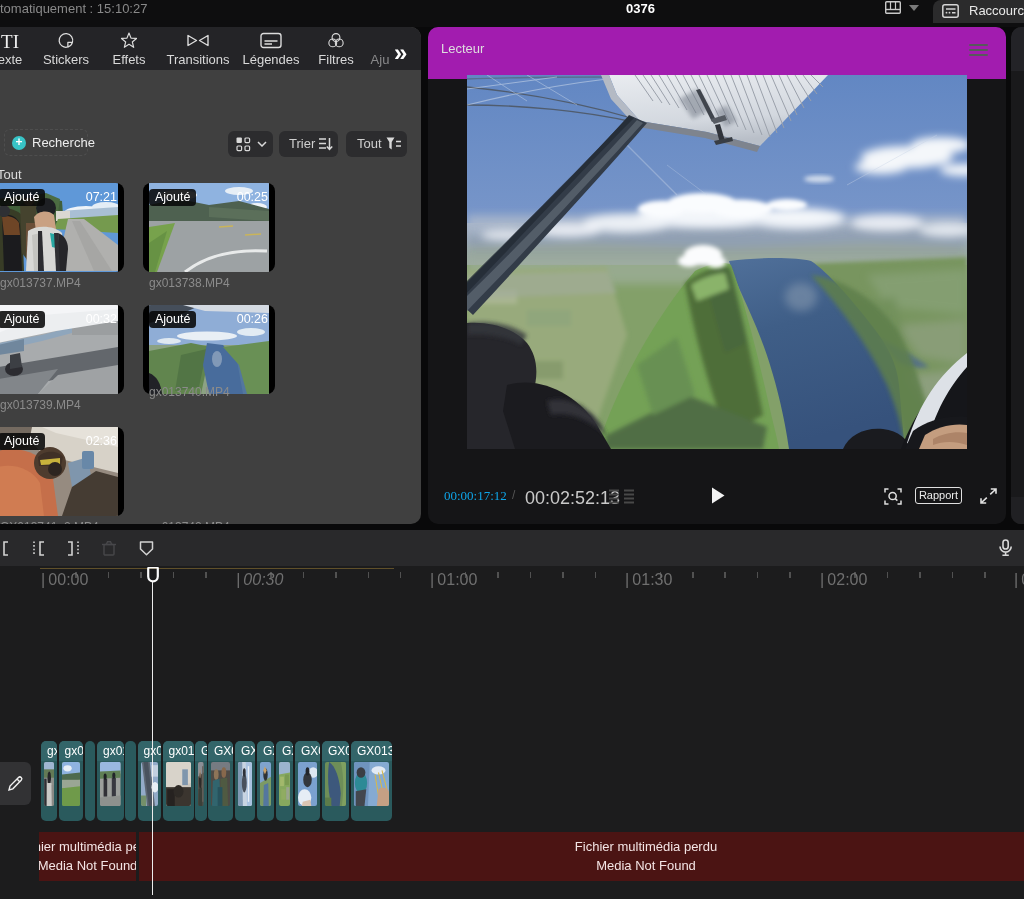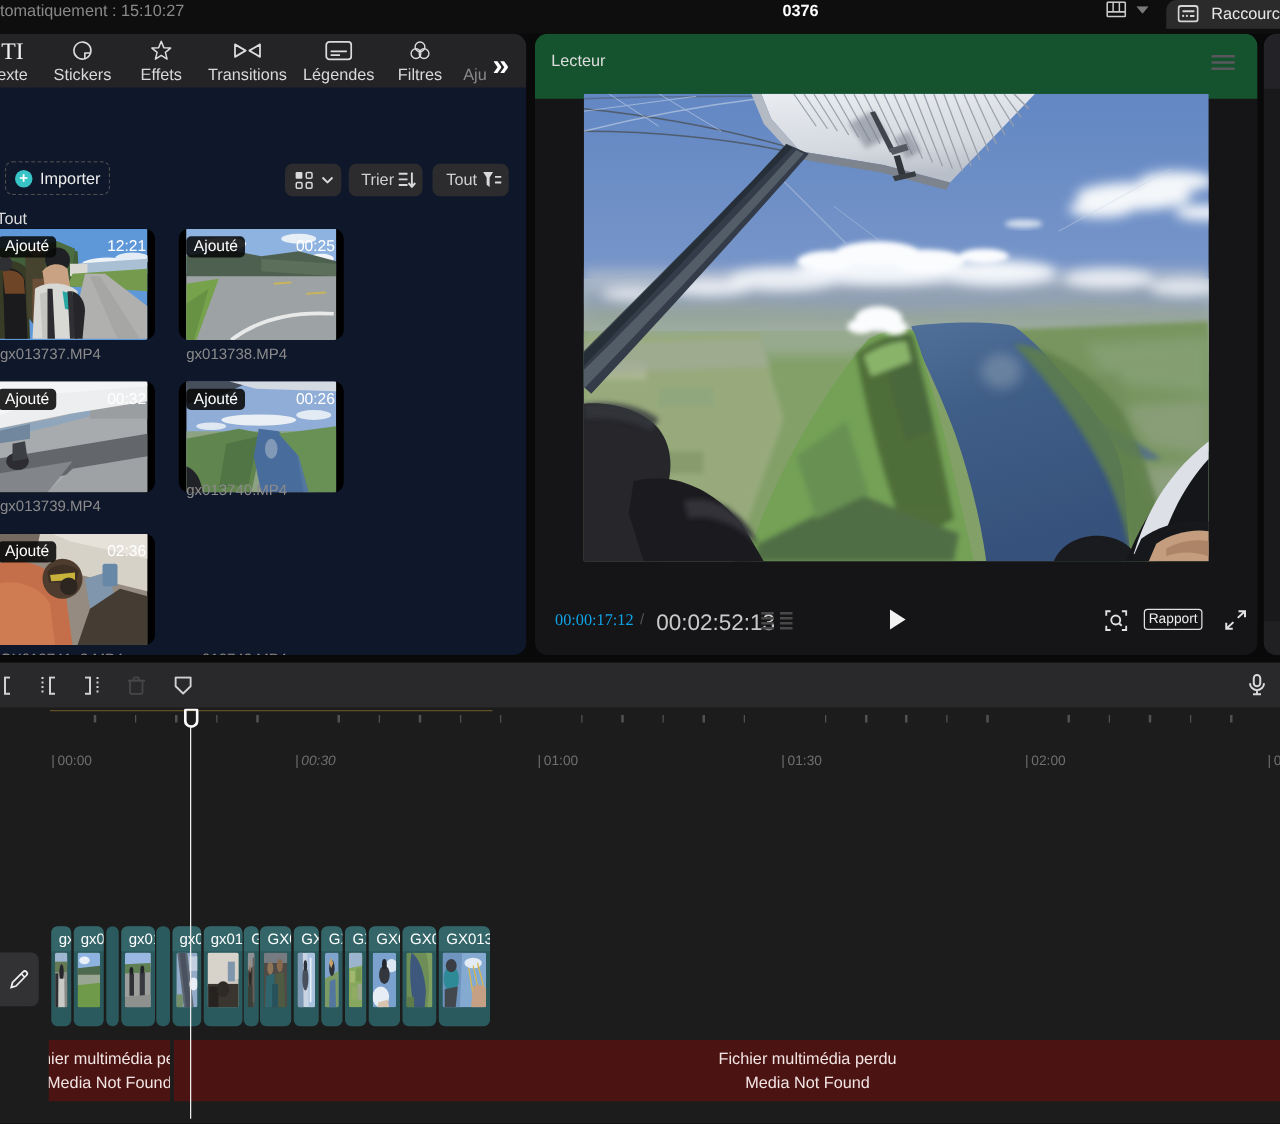--- a/index.html
+++ b/index.html
@@ -9,21 +9,21 @@
 #stage { position:relative; width:1024px; height:899px; background:#09090a; }
 
 
 #topbar { left:0; top:0; width:1024px; height:27px; background:#0e0e0f; }
 #autosave { left:0; top:0; color:#898989; font-size:13px; line-height:17px; }
 #projname { left:626px; top:0; color:#fff; font-size:13px; font-weight:bold; line-height:17px; }
 #shortbtn { left:933px; top:0; width:91px; height:23px; background:#2b2b2c; border-radius:8px 0 0 0; }
 #shortbtn { overflow:hidden; } #shortbtn span { position:absolute; left:36px; top:3px; color:#e8e8e8; font-size:13px; white-space:nowrap; }
 
 
-#lpanel { left:0; top:27px; width:421px; height:497px; background:#0f172a; border-radius:0 10px 10px 0; overflow:hidden; }
+#lpanel { left:0; top:27px; width:421px; height:497px; background:#404040; border-radius:0 10px 10px 0; overflow:hidden; }
 #tabbar { left:0; top:0; width:421px; height:43px; background:#242427; border-radius:0 10px 0 0; }
 .tab { position:absolute; top:5px; width:70px; text-align:center; color:#d9d9d9; }
 .tab svg { display:block; margin:0 auto; }
 .tab .lb { font-size:13px; margin-top:3px; display:block; }
 #chev { left:394px; top:12px; color:#fff; font-size:24px; font-weight:bold; letter-spacing:-4px;}
 #searchbar { left:3px; top:65px; width:404px; height:23px; background:#0f0f10; border-radius:12px; color:#7e7e7e; font-size:11.5px; line-height:23px; }
 #searchbar .ph { position:absolute; left:22px; top:0; letter-spacing:0.1px; }
 #importbtn { left:4px; top:102px; width:84px; height:27px; border:1px dashed #4e4e4e; border-radius:6px; }
 #importbtn .pl { position:absolute; left:7px; top:6px; width:14px; height:14px; border-radius:50%; background:#38c4c7; color:#fff; text-align:center; font-size:12px; line-height:13px; font-weight:bold;}
 #importbtn .tx { position:absolute; left:27px; top:5px; color:#ededed; font-size:13px; }
@@ -32,39 +32,39 @@
 
 
 .card { position:absolute; width:132px; height:89px; background:#000; border-radius:8px; overflow:hidden; }
 .card .ph { position:absolute; left:6px; top:0; width:120px; height:89px; }
 .badge { position:absolute; left:6px; top:6px; background:rgba(8,8,8,.88); color:#fff; font-size:12.5px; padding:1px 6px 2px 6px; border-radius:4px; }
 .dur { position:absolute; right:7px; top:7px; color:#fff; font-size:12.5px; }
 .fname { position:absolute; color:#8b8b8b; font-size:12px; }
 
 
 #ppanel { left:428px; top:27px; width:578px; height:497px; background:#151517; border-radius:10px; overflow:hidden; }
-#phead { left:0; top:0; width:578px; height:52px; background:#14532d;padding-left:34px; }
+#phead { left:0; top:0; width:578px; height:52px; background:#a21caf;padding-left:34px; }
 #phead .t { position:absolute; left:13px; top:14px; color:#dedede; font-size:13px; }
 .hline { position:absolute; width:19px; height:2px; background:#58585c; border-radius:1px; }
 #pimg { left:39px; top:48px; width:500px; height:374px; }
 #pctrl { left:0; top:455px; width:578px; height:30px; }
 #tc1 { position:absolute; left:16px; top:6px; color:#0ea5e9; font-size:13px;font-family:Liberation Serif, serif; }
 #tcsl { position:absolute; left:84px; top:6px; color:#555; font-size:12px; }
 #tc2 { position:absolute; left:96px; top:6px; color:#c9c9c9; font-size:18px; }
 
 
 #rpanel { left:1011px; top:27px; width:13px; height:497px; background:#19191b; border-radius:10px 0 0 10px; overflow:hidden;}
 #rphead { left:0; top:0; width:13px; height:44px; background:#232327; border-radius:10px 0 0 0; }
 #rpfoot { left:0; top:470px; width:13px; height:27px; background:#202023; }
 
 
 #timeline { left:0; top:530px; width:1024px; height:369px; background:#1c1c1d; overflow:hidden; }
 #ttool { left:0; top:0; width:1024px; height:36px; background:#29292b; }
 #ruler { left:0; top:36px; width:1024px; height:20px; }
-.rl { position:absolute; top:5px; color:#6f6f6f; font-size:11px; white-space:nowrap;margin-top:32px; }
+.rl { position:absolute; top:5px; color:#6f6f6f; font-size:16px; white-space:nowrap; }
 .tick { position:absolute; top:6px; width:1.5px; height:5.5px; background:#515151; }
 #ovline { left:40px; top:38px; width:354px; height:1.2px; background:#60502a; }
 #phead2 { left:146.5px; top:36.5px; width:12px; height:16px; }
 #pstem { left:151.6px; top:52px; width:1.8px; height:313px; background:#ececec; }
 #trackhead { left:0; top:232px; width:31px; height:43px; background:#323234; border-radius:0 6px 6px 0; }
 .clip { position:absolute; top:211px; height:80px; background:#2a5a5d; border-radius:5px; overflow:hidden; }
 .clip .nm { position:absolute; left:0; top:0; right:0; height:20px; background:#336569; color:#fff; font-size:12px; padding-left:6px; line-height:20px; white-space:nowrap; overflow:hidden; border-radius:5px 5px 0 0;}
 .clip .tm { position:absolute; left:3px; top:21px; bottom:15px; right:3px; border-radius:2px; overflow:hidden;}
 .redbar { position:absolute; top:302px; height:49px; background:#4b1413; overflow:hidden; }
 .redbar .l1,.redbar .l2 { position:absolute; left:50%; transform:translateX(-50%); color:#f3e4e4; font-size:13px; white-space:nowrap; }
@@ -144,21 +144,21 @@
       <div class="tab" style="left:345px;opacity:.55">
         <svg width="20" height="17" viewBox="0 0 20 20"></svg>
         <span class="lb">Aju</span>
       </div>
       <div class="abs" id="chev">»</div>
     </div>
 
 
     <div class="abs" id="importbtn">
         <span class="pl">+</span>
-        <span class="tx">Importer</span>
+        <span class="tx">Recherche</span>
       </div>
 
     <div class="fbtn" style="left:228px;width:45px;">
       <svg class="abs" style="left:8px;top:6px" width="15" height="15" viewBox="0 0 15 15">
         <rect x="0.5" y="0.5" width="5.4" height="5.4" rx="1" fill="#d9d9d9"></rect>
         <rect x="9" y="1" width="4.6" height="4.6" rx="1" fill="none" stroke="#d9d9d9" stroke-width="1.2"></rect>
         <rect x="1" y="9" width="4.6" height="4.6" rx="1" fill="none" stroke="#d9d9d9" stroke-width="1.2"></rect>
         <rect x="9" y="9" width="4.6" height="4.6" rx="1" fill="none" stroke="#d9d9d9" stroke-width="1.2"></rect>
       </svg>
       <svg class="abs" style="left:29px;top:10px" width="10" height="6" viewBox="0 0 10 6">
@@ -209,21 +209,21 @@
 <circle cx="48" cy="25" r="10" fill="#1e2024"></circle>
 <path d="M36 34 C40 28 50 26 56 32 L58 46 L38 48 Z" fill="#c9a183"></path>
 <path d="M30 48 C38 42 56 42 64 50 L66 88 L28 88 Z" fill="#d8d8d5"></path>
 <path d="M34 52 L42 50 L44 88 L36 88 Z" fill="#c4c4c0"></path>
 <path d="M52 50 L60 52 L62 66 L54 64 Z" fill="#28a8a2"></path>
 <path d="M40 48 L44 48 L46 88 L40 88 Z" fill="#2c2c30"></path>
 <path d="M56 50 L60 50 L64 88 L58 88 Z" fill="#303034"></path>
 <path d="M60 50 C66 52 70 58 70 66 L68 88 L62 88 Z" fill="#26262a"></path>
 </svg>
       <span class="badge">Ajouté</span>
-        <span class="dur">12:21</span>
+        <span class="dur">07:21</span>
     </div>
     <div class="card" style="left:143px; top:156px;">
       <svg class="ph" viewBox="0 0 120 89" preserveAspectRatio="none">
 <rect width="120" height="89" fill="#9ba0a2"></rect>
 <rect width="120" height="36" fill="#8fb3e0"></rect>
 <ellipse cx="30" cy="12" rx="18" ry="5" fill="#eef3f8"></ellipse>
 <ellipse cx="90" cy="8" rx="14" ry="4" fill="#e6eef6"></ellipse>
 <ellipse cx="108" cy="24" rx="10" ry="4" fill="#f0f4f8"></ellipse>
 <path d="M0 22 L30 16 L60 22 L90 18 L120 26 L120 40 L0 40 Z" fill="#4e6150"></path>
 <path d="M60 24 L120 28 L120 38 L60 34 Z" fill="#5b6f5a"></path>

